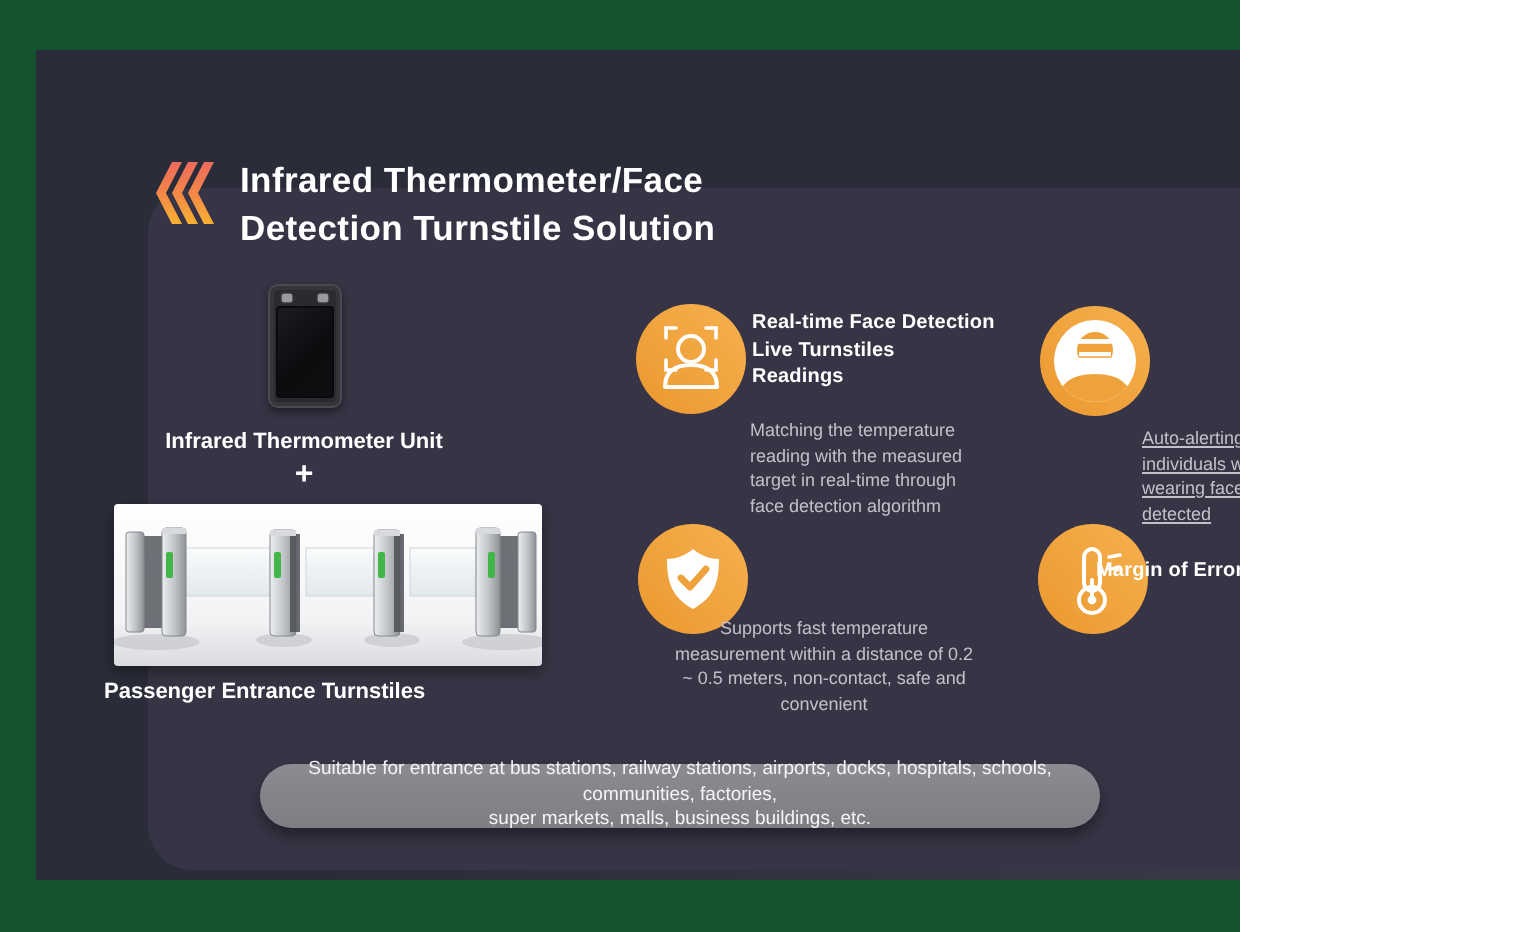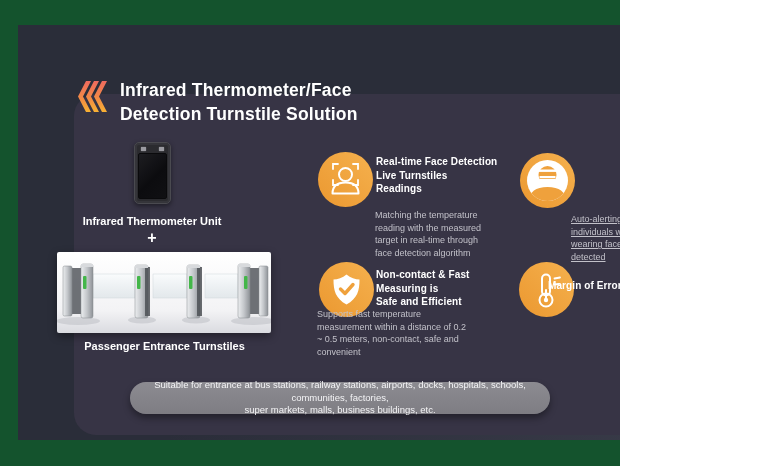--- a/index.html
+++ b/index.html
@@ -43,21 +43,21 @@
   }
   .plus-sign {
     position:absolute; left:52px; top:229px; width:200px; text-align:center;
     color:#ffffff; font-size:16px; font-weight:bold; line-height:18px;
   }
   .turnstiles {
     position:absolute; left:57px; top:252px; width:214px; height:81px;
     box-shadow: 0 3px 8px rgba(0,0,0,0.4); border-radius:2px; overflow:hidden;
   }
   .turnstiles-label {
-    position:absolute; left:52px; top:340px; width:225px; text-align:center;
+    position:absolute; left:52px; top:340px; width:225px; text-align:left;
     color:#ffffff; font-weight:bold; font-size:11px;
   }
 
   
   .f-icon { position:absolute; width:55px; height:55px; }
   .f-title {
     position:absolute; color:#ffffff; font-size:10px; font-weight:bold;
     line-height:13.5px; white-space:pre-line; letter-spacing:0.1px;
   }
   .f-body {
@@ -65,21 +65,21 @@
     line-height:12.5px; white-space:pre-line;
   }
   .f1-icon  { left:318px; top:152px; }
   .f1-title { left:376px; top:155px; width:150px; }
   .f1-body  { left:375px; top:197px; width:150px;margin-top:12px; }
   .f2-icon  { left:520px; top:153px; }
   .f2-title { left:572px; top:158px; width:130px; }
   .f2-body  { left:571px; top:213px; width:140px;text-decoration:underline; }
   .f3-icon  { left:319px; top:262px; }
   .f3-title { left:376px; top:268px; width:150px; }
-  .f3-body  { left:317px; top:308px; width:190px; }
+  .f3-body  { left:317px; top:308px; width:190px;text-align:center; }
   .f4-icon  { left:519px; top:262px; }
   .f4-title { left:548px; top:279px; width:145px; }
   .f4-body  { left:567px; top:300px; width:145px; }
 
   
   .footer-pill {
     position:absolute; left:130px; top:382px; width:420px; height:32px;
     background: linear-gradient(#8c8b91, #7e7d83);
     border-radius:16px; box-shadow: 0 4px 7px rgba(0,0,0,0.38);
     display:flex; align-items:center; 
@@ -222,23 +222,20 @@
 wearing face masks are
 detected</div>
 
   <span class="f-icon f3-icon">
     <svg width="55" height="55" viewBox="0 0 55 55">
       <circle cx="27.5" cy="27.5" r="27.5" fill="url(#og)"></circle>
       <path d="M27.5 12.5 C31.5 16 36.5 17.5 40.5 17.5 C40.5 28.5 38.5 36.5 27.5 42.5 C16.5 36.5 14.5 28.5 14.5 17.5 C18.5 17.5 23.5 16 27.5 12.5 Z" fill="#ffffff"></path>
       <path d="M21.5 27 L26 31.5 L34 22.5" fill="none" stroke="#efa13c" stroke-width="3.4" stroke-linecap="round" stroke-linejoin="round"></path>
     </svg>
   </span>
-  <div class="f-title f3-title">Non-contact &amp; Fast
-Measuring is
-Safe and Efficient</div>
   <div class="f-body f3-body">Supports fast temperature
 measurement within a distance of 0.2
 ~ 0.5 meters, non-contact, safe and
 convenient</div>
 
   <span class="f-icon f4-icon">
     <svg width="55" height="55" viewBox="0 0 55 55">
       <circle cx="27.5" cy="27.5" r="27.5" fill="url(#og)"></circle>
       <rect x="23" y="12.5" width="8" height="21" rx="4" fill="none" stroke="#fff" stroke-width="2"></rect>
       <circle cx="27" cy="38" r="6.5" fill="none" stroke="#fff" stroke-width="2"></circle>

